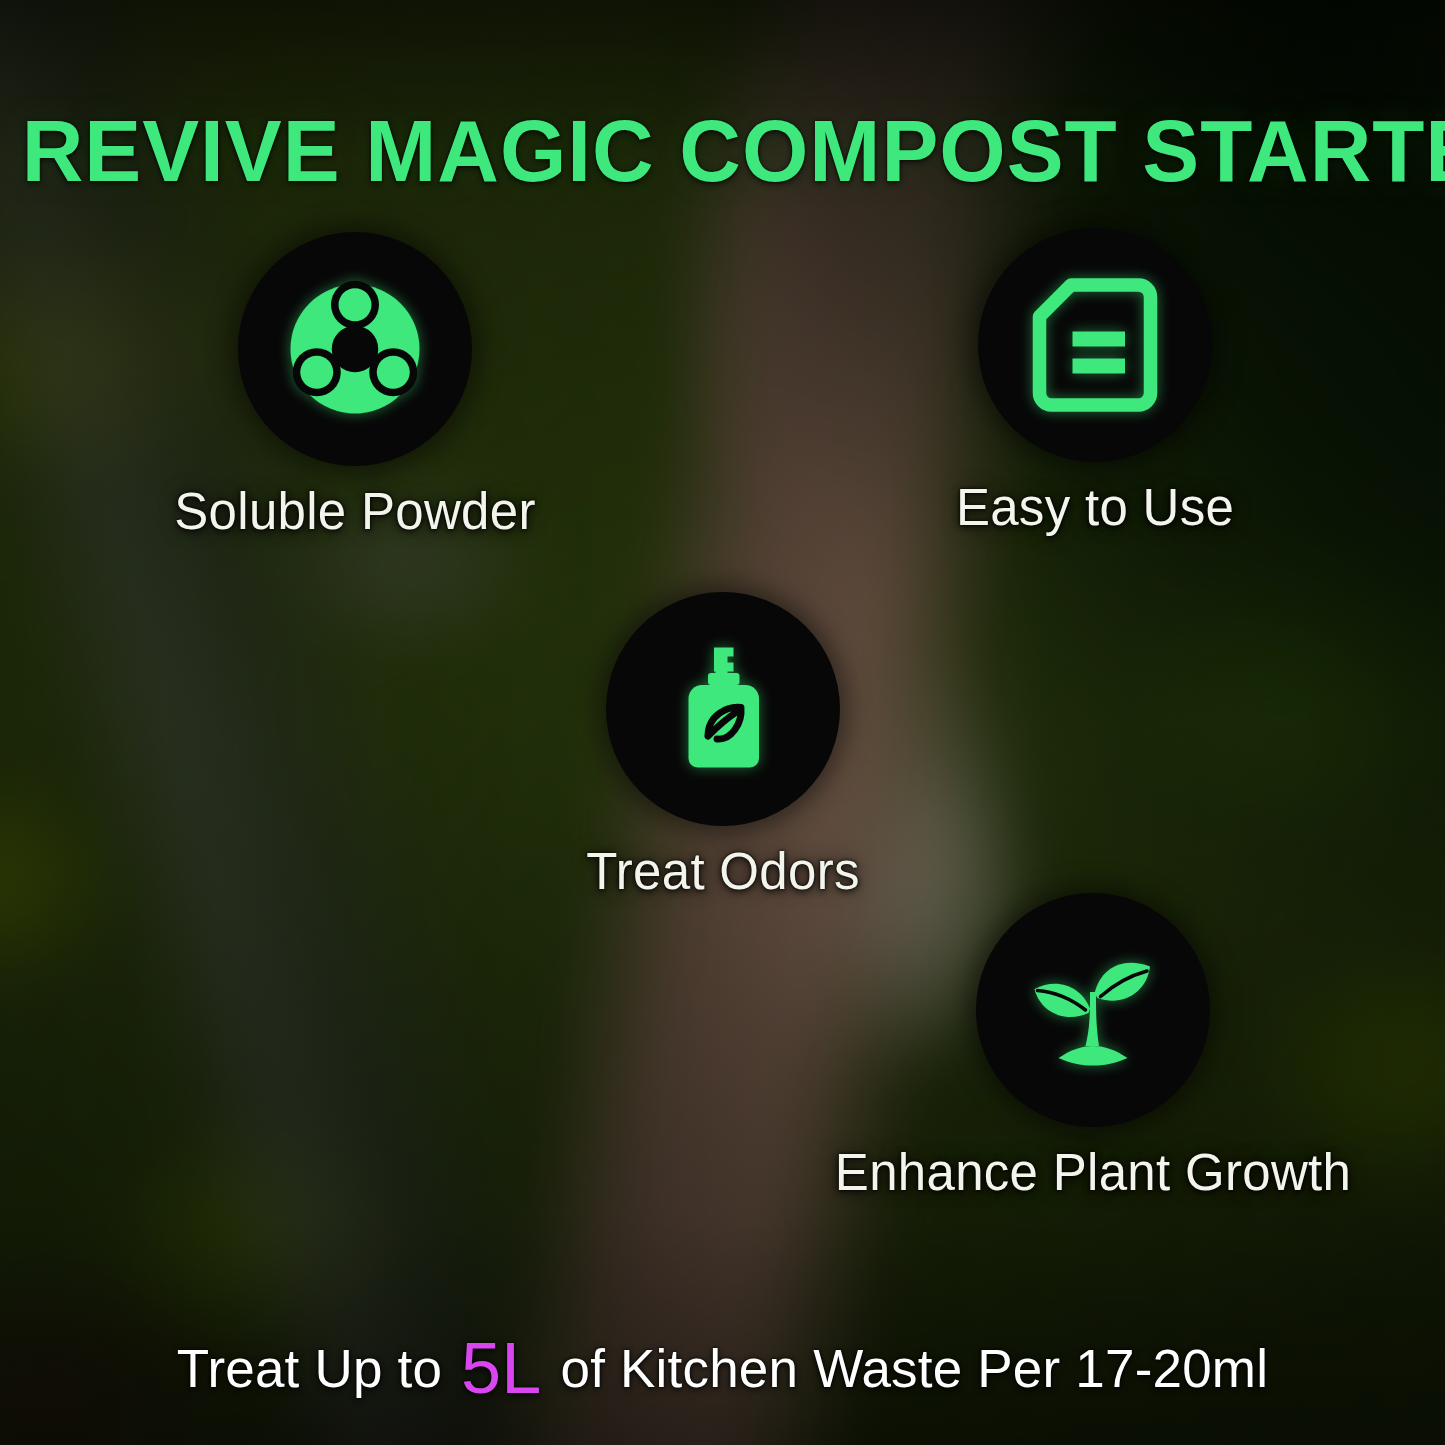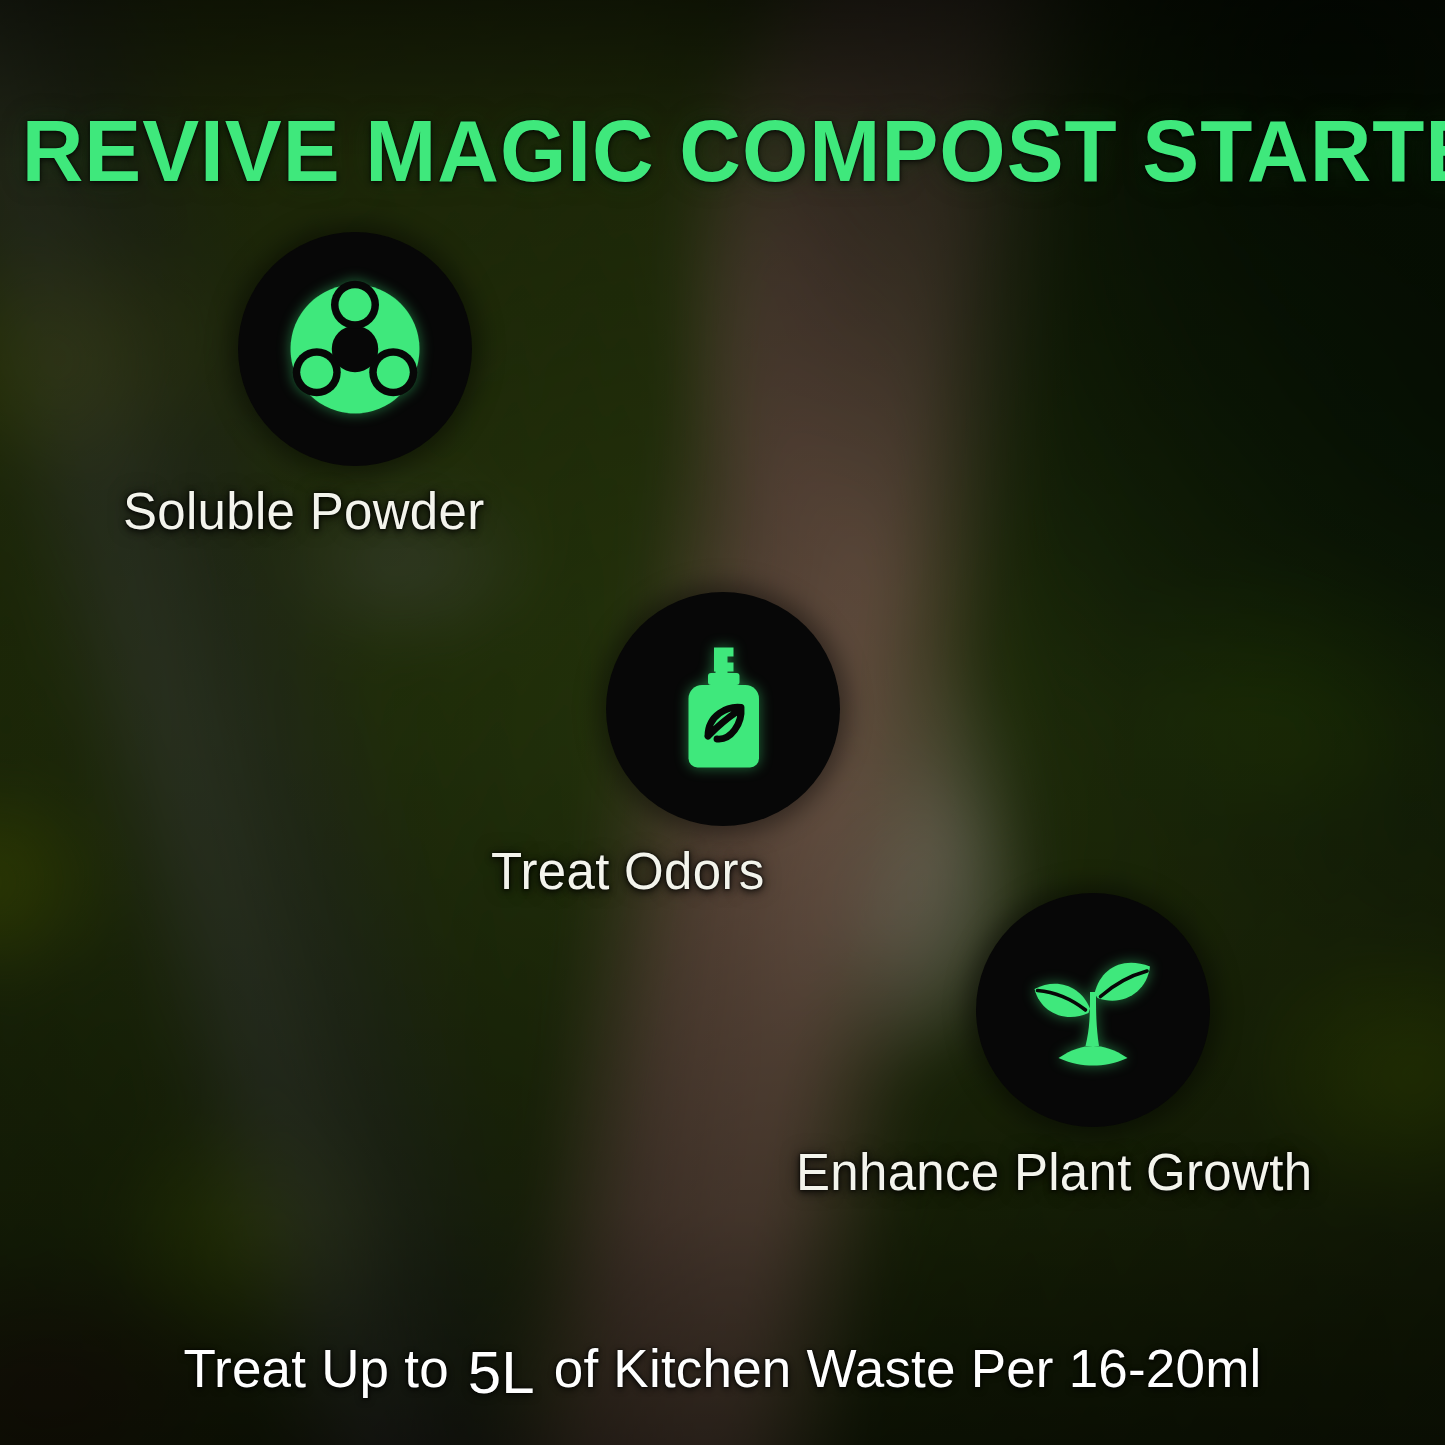--- a/index.html
+++ b/index.html
@@ -88,20 +88,21 @@
     text-shadow:
       0 0 2px rgba(0,0,0,0.85),
       0 2px 6px rgba(0,0,0,0.7),
       0 0 26px rgba(20,60,20,0.45);
     white-space: nowrap;
   }
 
   
   .feature {
     position: absolute;
+    text-align: center;
   }
 
   .badge {
     width: 234px;
     height: 234px;
     border-radius: 50%;
     background: #070707;
     margin: 0 auto;
     display: flex;
     align-items: center;
@@ -149,22 +150,22 @@
     font-size: 53px;
     color: #ffffff;
     letter-spacing: 0.2px;
     white-space: nowrap;
     text-shadow:
       0 0 3px rgba(0,0,0,0.95),
       0 2px 7px rgba(0,0,0,0.85);
   }
 
   .footer-note .volume {
-    color: #ffffff;
-    font-size: 60px;
+    color: #d946ef;
+    font-size: 72px;
     font-weight: 400;
     line-height: 0;
     vertical-align: -6px;
     padding: 0 4px;
     text-shadow:
       0 0 3px rgba(0,0,0,0.9),
       0 2px 8px rgba(0,0,0,0.8);
     margin-top: 39px;
   }
 </style>
@@ -196,20 +197,32 @@
           <circle cx="75.5" cy="65.5" r="16" fill="#070707"></circle>
 
           <circle cx="50" cy="20.5" r="11" fill="#3FE87C"></circle>
           <circle cx="24.5" cy="65.5" r="11" fill="#3FE87C"></circle>
           <circle cx="75.5" cy="65.5" r="11" fill="#3FE87C"></circle>
         </svg>
       </div>
       <div class="feature-label">Soluble Powder</div>
     </div>
 
+    <div class="feature" id="feat-easy-to-use">
+      <div class="badge">
+        <svg viewBox="0 0 100 100" aria-hidden="true">
+
+          <path d="M34 10 H79 a8 8 0 0 1 8 8 V82 a8 8 0 0 1 -8 8 H21 a8 8 0 0 1 -8 -8 V31 Z" fill="none" stroke="#3FE87C" stroke-width="9" stroke-linejoin="round"></path>
+
+          <rect x="35" y="41" width="35" height="10" fill="#3FE87C"></rect>
+          <rect x="35" y="59" width="35" height="10" fill="#3FE87C"></rect>
+        </svg>
+      </div>
+      <div class="feature-label">Easy to Use</div>
+    </div>
 
     <div class="feature" id="feat-reduce-odors">
       <div class="badge">
         <svg viewBox="0 0 100 100" aria-hidden="true">
           <g fill="#3FE87C">
 
             <path d="M44 9 h13 v6 h-8 v4 h8 v6 H44 Z"></path>
             <rect x="45" y="14" width="8" height="14"></rect>
 
             <rect x="40" y="26" width="21" height="8" rx="2"></rect>
@@ -243,17 +256,17 @@
             <path d="M45 50 C36 43 25 38 13 37"></path>
           </g>
         </svg>
       </div>
       <div class="feature-label">Enhance Plant Growth</div>
     </div>
 
     <div class="footer-note">
       <span>Treat Up to</span>
       <span class="volume">5L</span>
-      <span>of Kitchen Waste Per 16-20ml</span>
+      <span>of Kitchen Waste Per 17-20ml</span>
     </div>
 
   </div>
 </div>
 
 </body></html>

